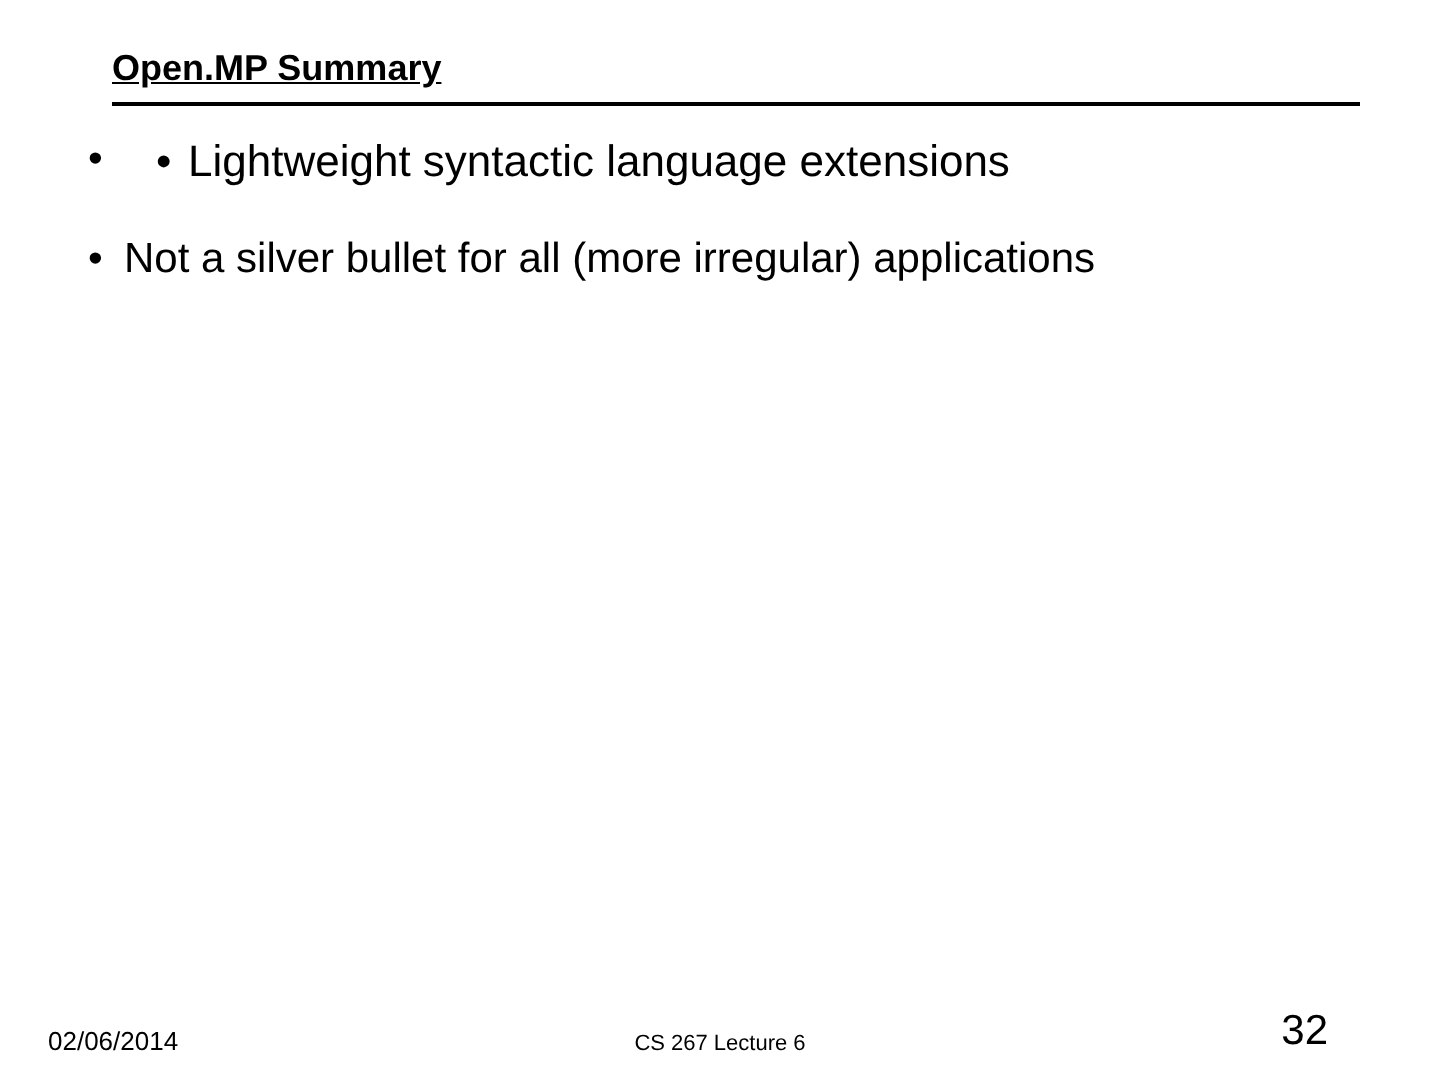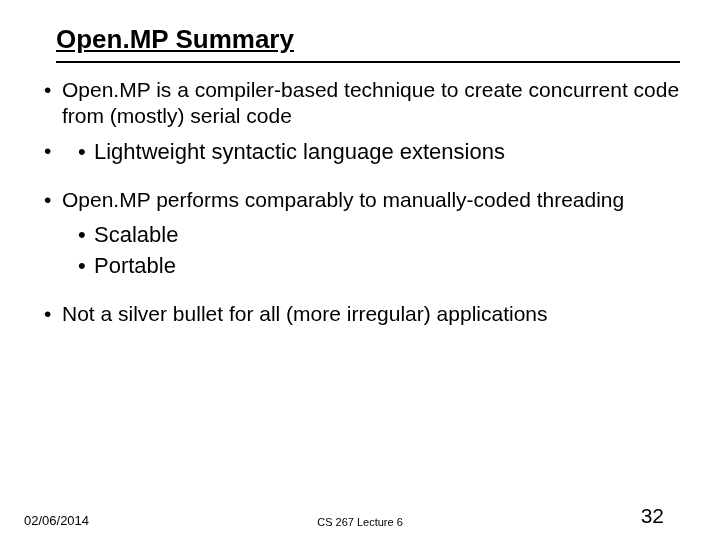--- a/index.html
+++ b/index.html
@@ -12,21 +12,21 @@
     position: relative;
     overflow: hidden;
   }
   .slide {
     width: 100%;
     height: 100%;
     padding: 24px 40px 20px 40px;
     position: relative;
   }
   .title {
-    font-size: 26px;
+    font-size: 18px;
     font-weight: bold;
     text-decoration: underline;
     margin-left: 16px;
     margin-bottom: 6px;
   }
   .title-rule {
     border: none;
     border-top: 2px solid #000;
     margin-left: 16px;
     margin-bottom: 14px;
@@ -98,33 +98,23 @@
 </style>
 </head>
 <body>
 
 <div class="slide">
 
   <div class="title">Open.MP Summary</div>
   <hr class="title-rule">
 
   <ul class="bullets">
-    <li>
-      <span>Open.MP is a compiler-based technique to create concurrent code from (mostly) serial code</span>
-    </li>
     <li class="gap">
       <ul class="sub">
         <li>Lightweight syntactic language extensions</li>
-      </ul>
-    </li>
-    <li class="gap">
-      <span>Open.MP performs comparably to manually-coded threading</span>
-      <ul class="sub">
-        <li>Scalable</li>
-        <li>Portable</li>
       </ul>
     </li>
     <li class="gap" style="margin-bottom:34px;">
       <span>Not a silver bullet for all (more irregular) applications</span>
     </li>
   </ul>
 
   <div class="footer">
     <span class="footer-date">02/06/2014</span>
     <span class="footer-center">CS 267 Lecture 6</span>

